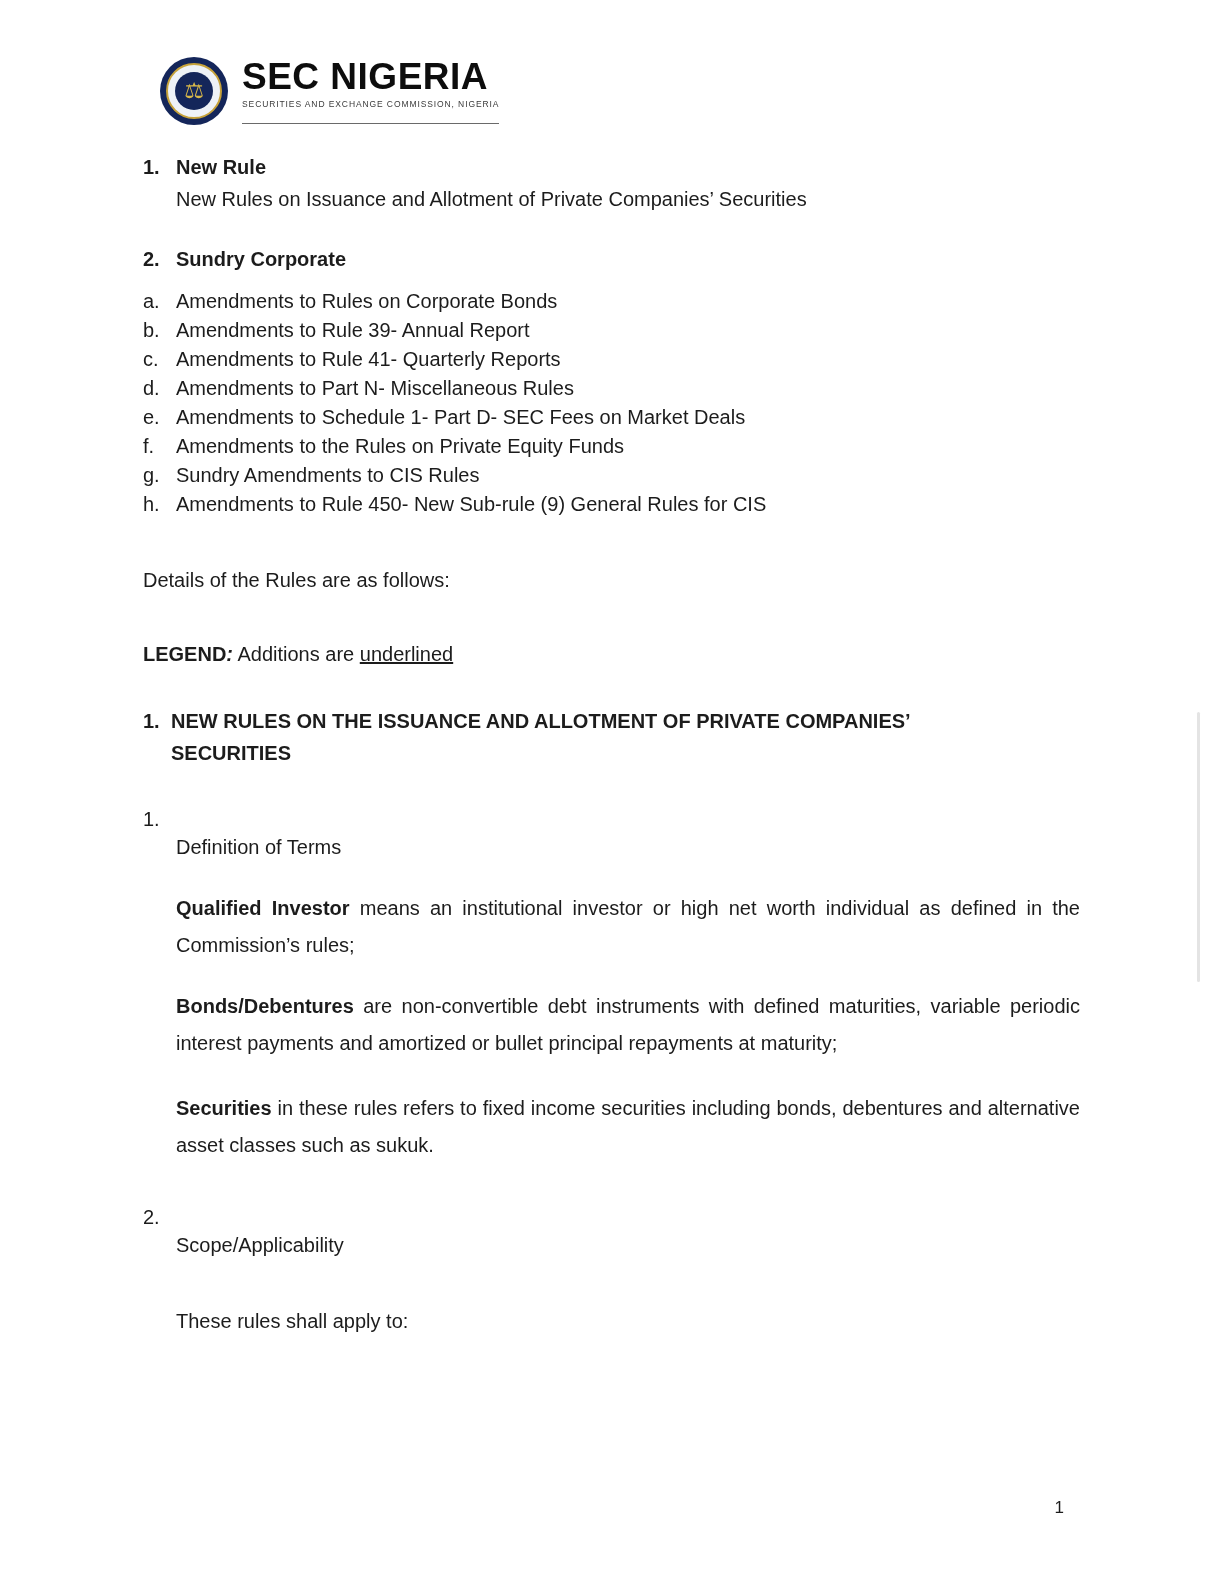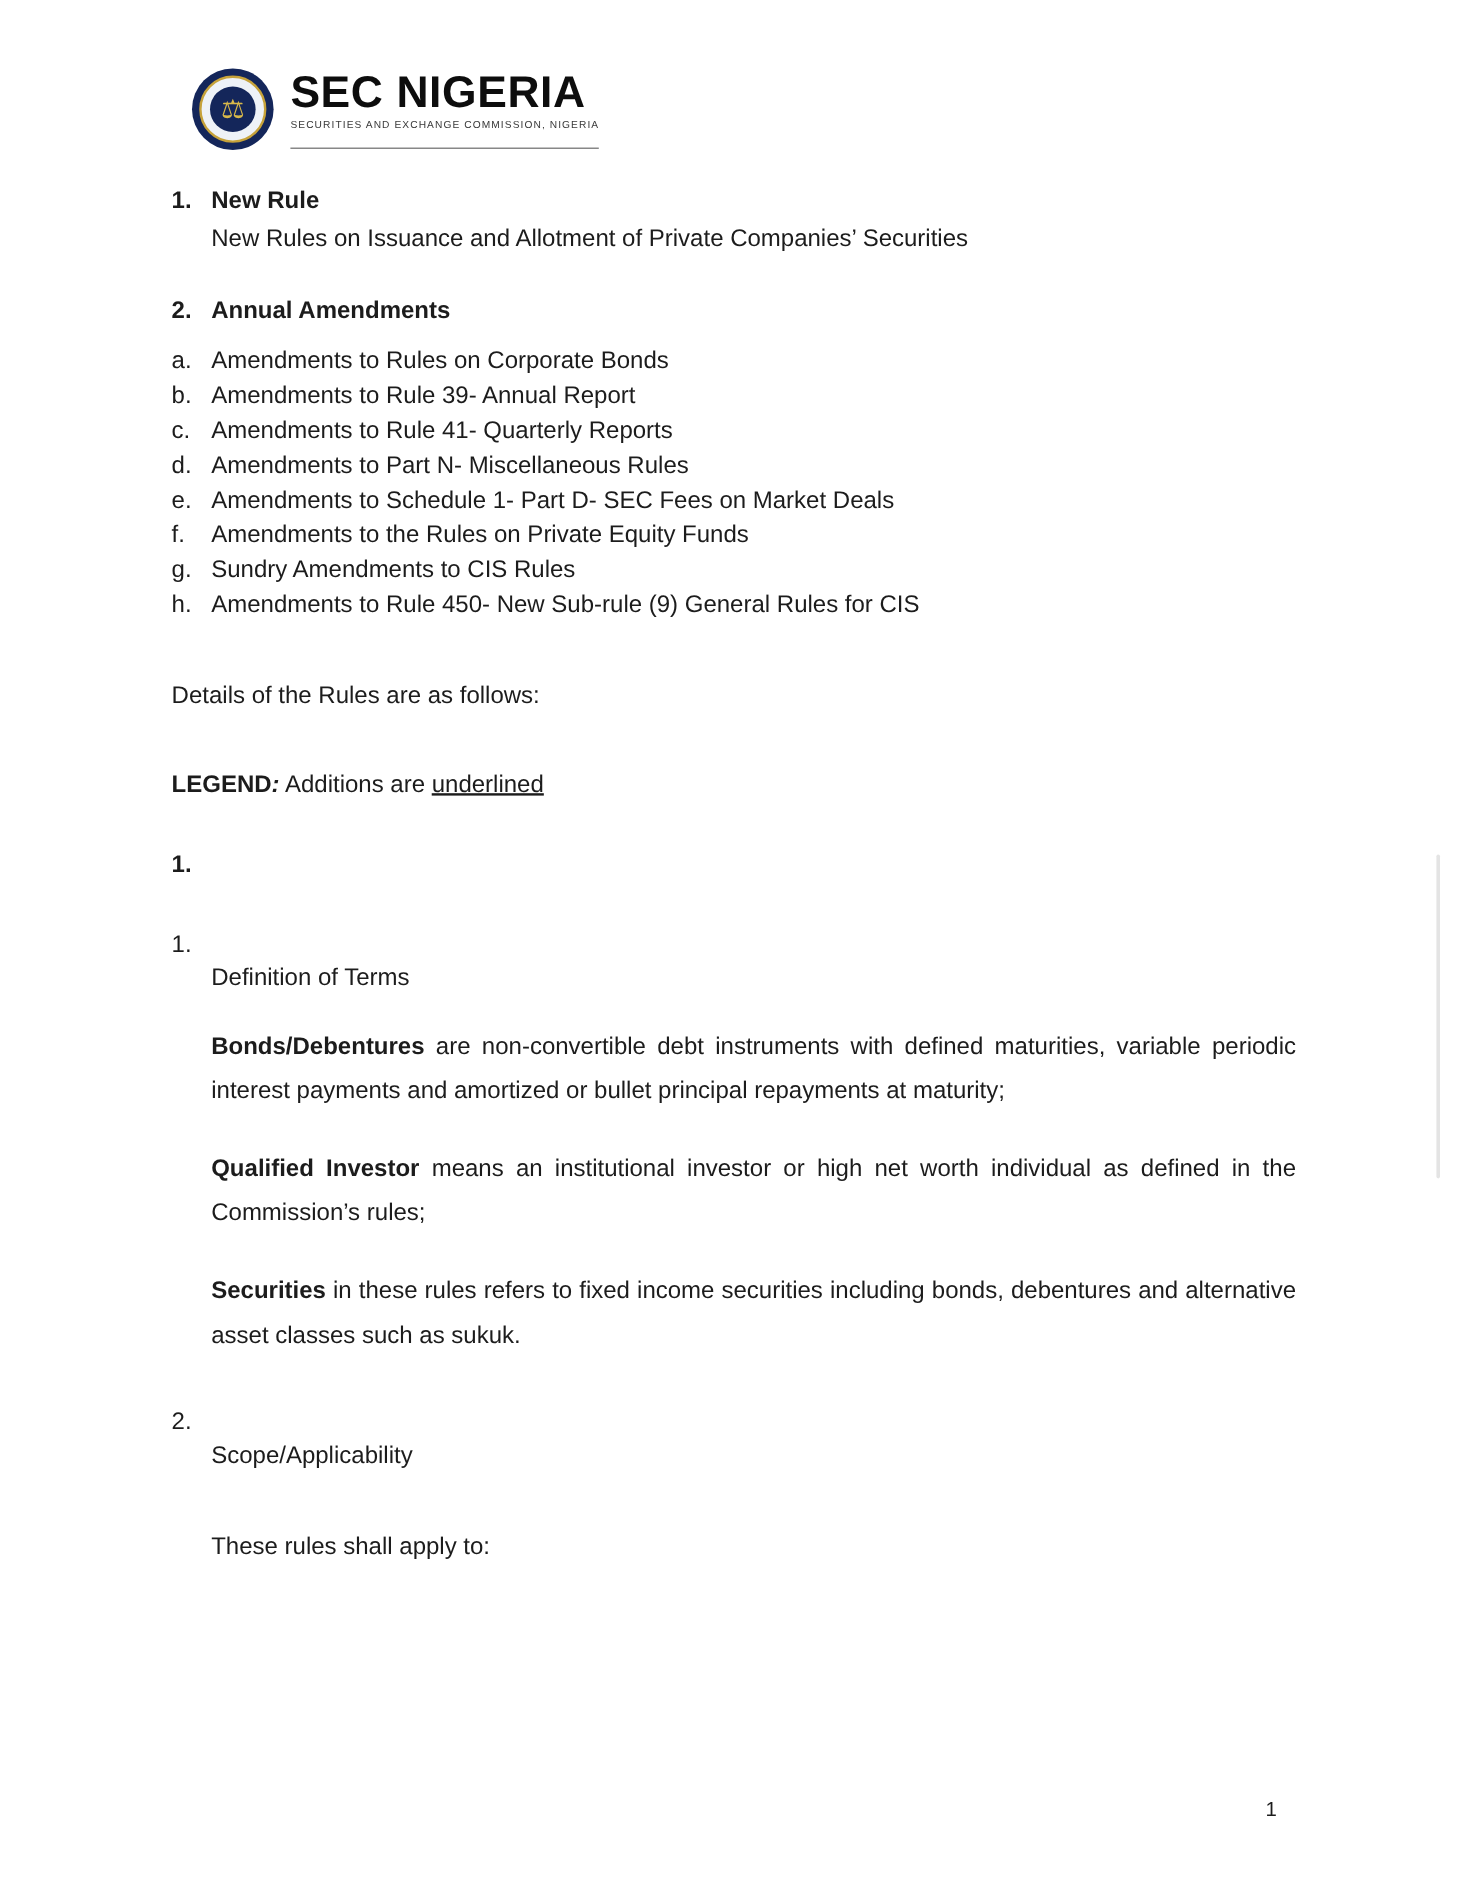--- a/index.html
+++ b/index.html
@@ -144,21 +144,21 @@
     </div>
 
     <div class="h-row">
       <span class="num">1.</span>
       <span class="h-text">New Rule</span>
     </div>
     <div class="sub-line">New Rules on Issuance and Allotment of Private Companies’ Securities</div>
 
     <div class="h-row section-gap-1">
       <span class="num">2.</span>
-      <span class="h-text">Annual Amendments</span>
+      <span class="h-text">Sundry Corporate</span>
     </div>
 
     <div class="list">
       <div class="list-row">
         <span class="num">a.</span>
         <span>Amendments to Rules on Corporate Bonds</span>
       </div>
       <div class="list-row">
         <span class="num">b.</span>
         <span>Amendments to Rule 39- Annual Report</span>
@@ -188,30 +188,34 @@
         <span>Amendments to Rule 450- New Sub-rule (9) General Rules for CIS</span>
       </div>
     </div>
 
     <div class="details-heading">Details of the Rules are as follows:</div>
 
     <div class="legend-line"><b>LEGEND</b><b class="colon">:</b><span> Additions are </span><span class="ul">underlined</span></div>
 
     <div class="main-heading">
       <span class="num">1.</span>
+      <span>
+        <div>NEW RULES ON THE ISSUANCE AND ALLOTMENT OF PRIVATE COMPANIES’</div>
+        <div>SECURITIES</div>
+      </span>
     </div>
 
     <div class="h-row plain def-heading">
       <span class="num">1.</span>
       <span class="h-text">Definition of Terms</span>
     </div>
 
+    <p class="para" style="margin-top:28px"><b>Qualified Investor</b><span> means an institutional investor or high net worth individual as defined in the Commission’s rules;</span></p>
+
     <p class="para"><b>Bonds/Debentures</b><span> are non-convertible debt instruments with defined maturities, variable periodic interest payments and amortized or bullet principal repayments at maturity;</span></p>
-
-    <p class="para" style="margin-top:28px"><b>Qualified Investor</b><span> means an institutional investor or high net worth individual as defined in the Commission’s rules;</span></p>
 
     <p class="para" style="margin-top:28px"><b>Securities</b><span> in these rules refers to fixed income securities including bonds, debentures and alternative asset classes such as sukuk.</span></p>
 
     <div class="h-row plain scope-heading">
       <span class="num">2.</span>
       <span class="h-text">Scope/Applicability</span>
     </div>
 
     <div class="apply-line">These rules shall apply to:</div>
 

